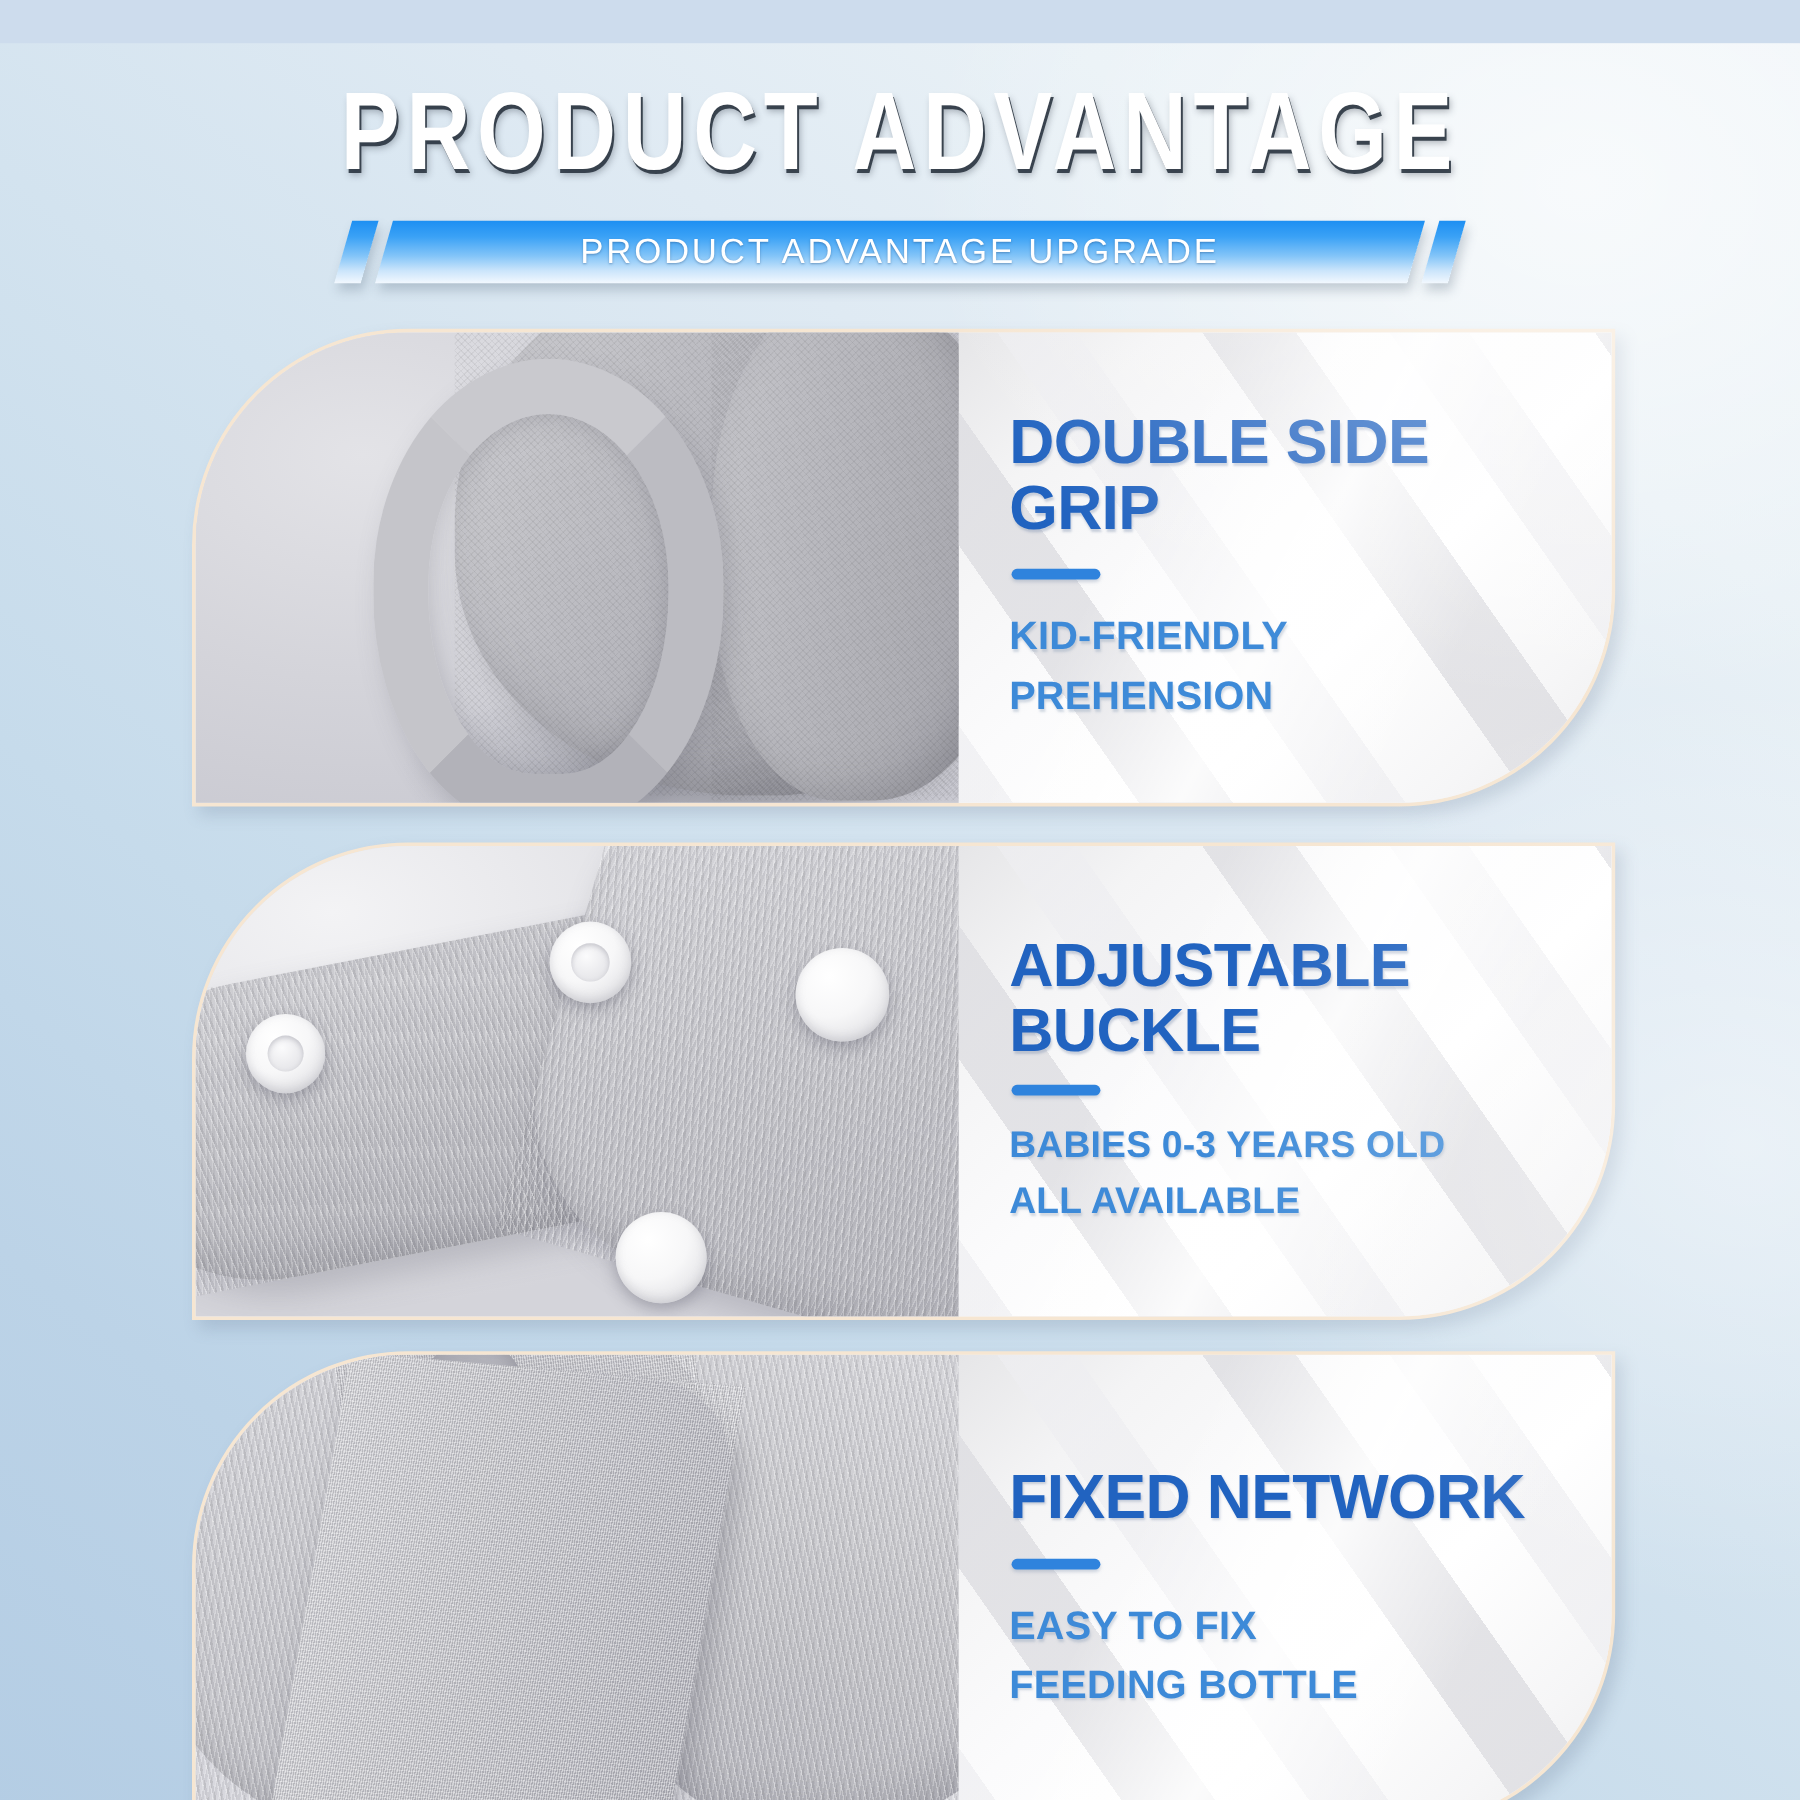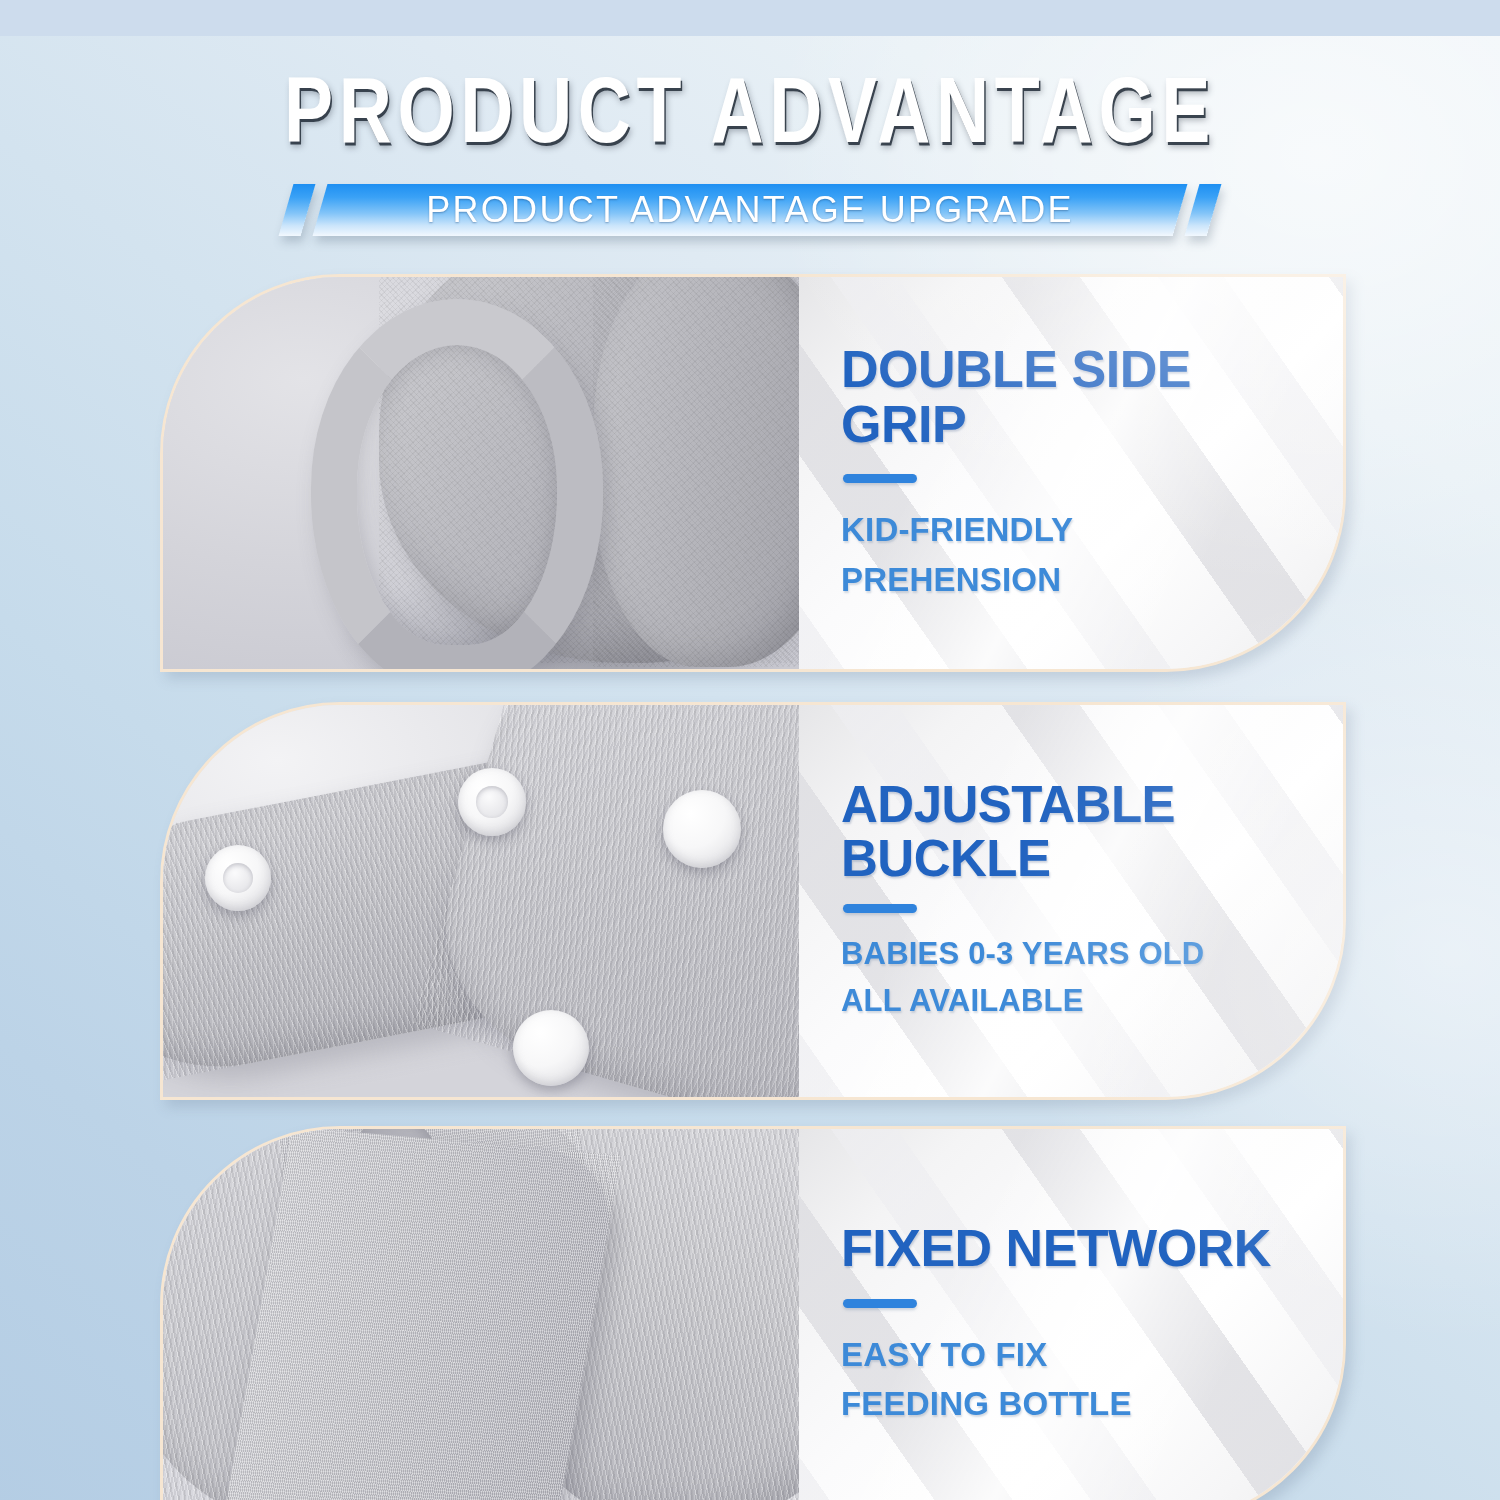--- a/index.html
+++ b/index.html
@@ -92,21 +92,21 @@
   .bn-tick-r{ left:1192px; }
 
   .banner-text{
     position:absolute;
     left:0; top:0;
     width:1500px;
     height:52px;
     line-height:52px;
     text-align:center;
     font-family:"Liberation Sans Narrow","Liberation Sans",sans-serif;
-    font-size:36px;
+    font-size:29px;
     font-weight:400;
     letter-spacing:2.3px;
     color:#ffffff;
     text-shadow: 0 1px 2px rgba(30,70,120,.45);
     white-space:nowrap;
     user-select:none;
   }
 
   
   .card{

